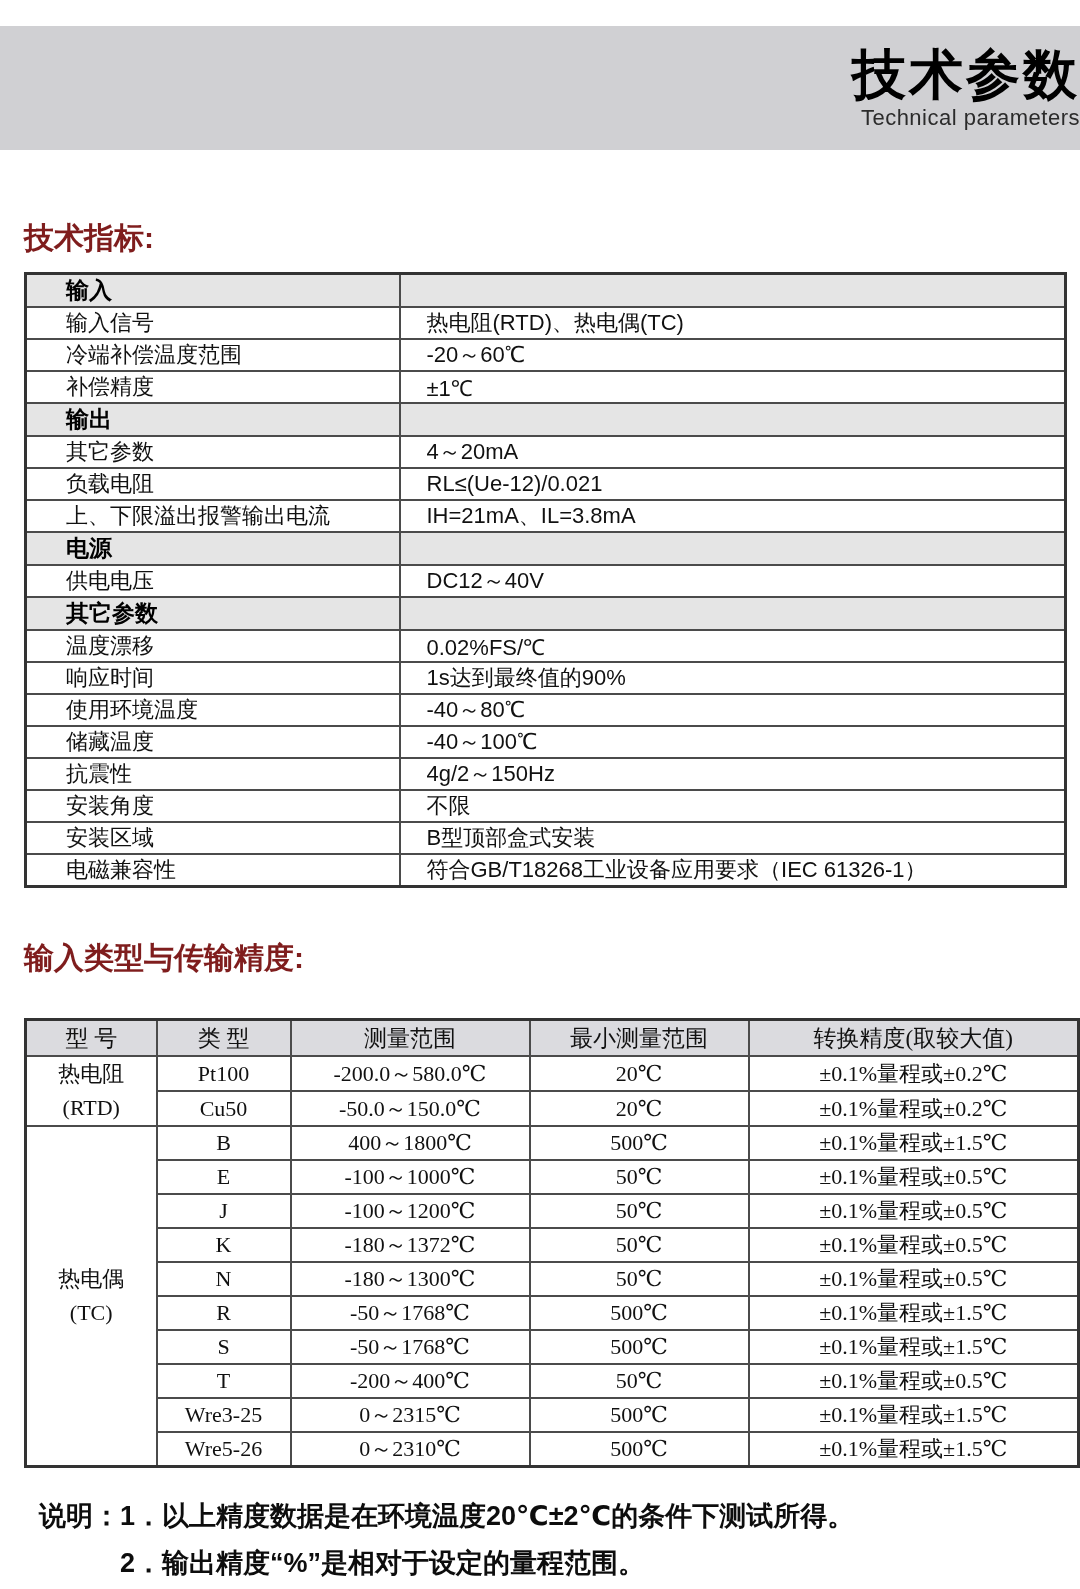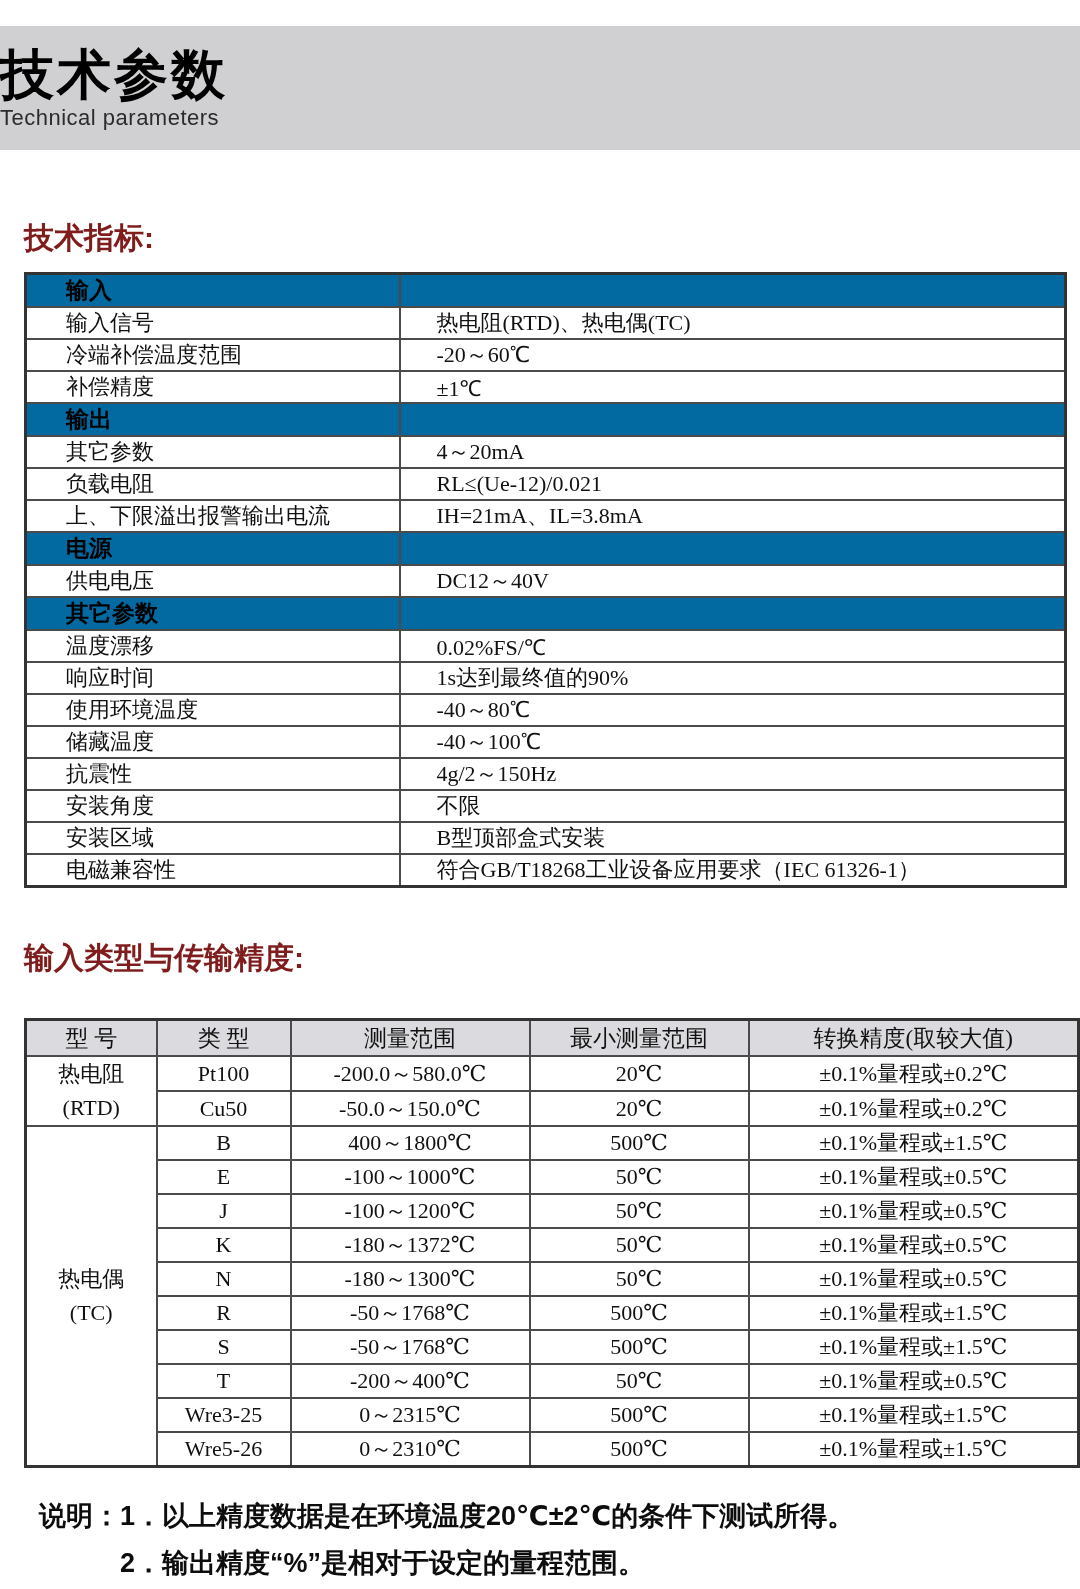--- a/index.html
+++ b/index.html
@@ -1,40 +1,40 @@
 <!DOCTYPE html>
 <html><head>
 <meta charset="utf-8">
 <style>
   html,body { margin:0; padding:0; background:#ffffff; }
   body { width:1080px; font-family:"Liberation Sans","DejaVu Sans",sans-serif; color:#1a1a1a; }
   .page { position:relative; width:1080px; height:1589px; background:#ffffff; overflow:hidden; }
 
   
   .banner { margin-top:26px; height:124px; background:#d0d0d3;
-            display:flex; flex-direction:column; align-items:flex-start; justify-content:center; }
+            display:flex; flex-direction:column; align-items:flex-end; justify-content:center; }
   .banner h1 { margin:0; font-size:54px; line-height:58px; font-weight:bold; color:#000;
                letter-spacing:3px; }
   .banner .subtitle { margin-top:2px; font-size:22px; color:#2b2b2b; letter-spacing:0.5px; }
 
   .content { padding-left:24px; }
 
   .sec-heading { margin:0; font-size:30px; font-weight:bold; color:#7f1d1d; }
   #heading1 { margin-top:68px; margin-bottom:13px; }
   #heading2 { margin-top:50px; margin-bottom:39px; }
 
   
   table.spec { border-collapse:collapse; width:1043px; table-layout:fixed;
                border:3px solid #333333; }
   table.spec td { border:2px solid #4b4b4b; height:28px; padding:0;
-                  font-family:Liberation Serif, serif;
+                  font-family:Liberation Sans, sans-serif;
                   font-size:22px; color:#111; }
   table.spec td.lbl { padding-left:39px; }
-  table.spec td.val { padding-left:36px; }
-  table.spec tr.sec td { background:#0369a1; }
+  table.spec td.val { padding-left:26px; }
+  table.spec tr.sec td { background:#e5e5e5; }
   table.spec tr.sec td.lbl { font-family:"Liberation Sans","DejaVu Sans",sans-serif;
                              font-weight:bold; font-size:23px; color:#000; }
 
   
   table.acc { border-collapse:collapse; width:1056px; table-layout:fixed;
               border:3px solid #333333; text-align:center; }
   table.acc th, table.acc td { border:2px solid #4b4b4b; padding:0;
               font-family:"Liberation Serif","DejaVu Serif",serif; color:#111; }
   table.acc th { background:#dbdbdf; height:34px; font-weight:normal; font-size:23px; }
   table.acc td { height:32px; font-size:22px; }

